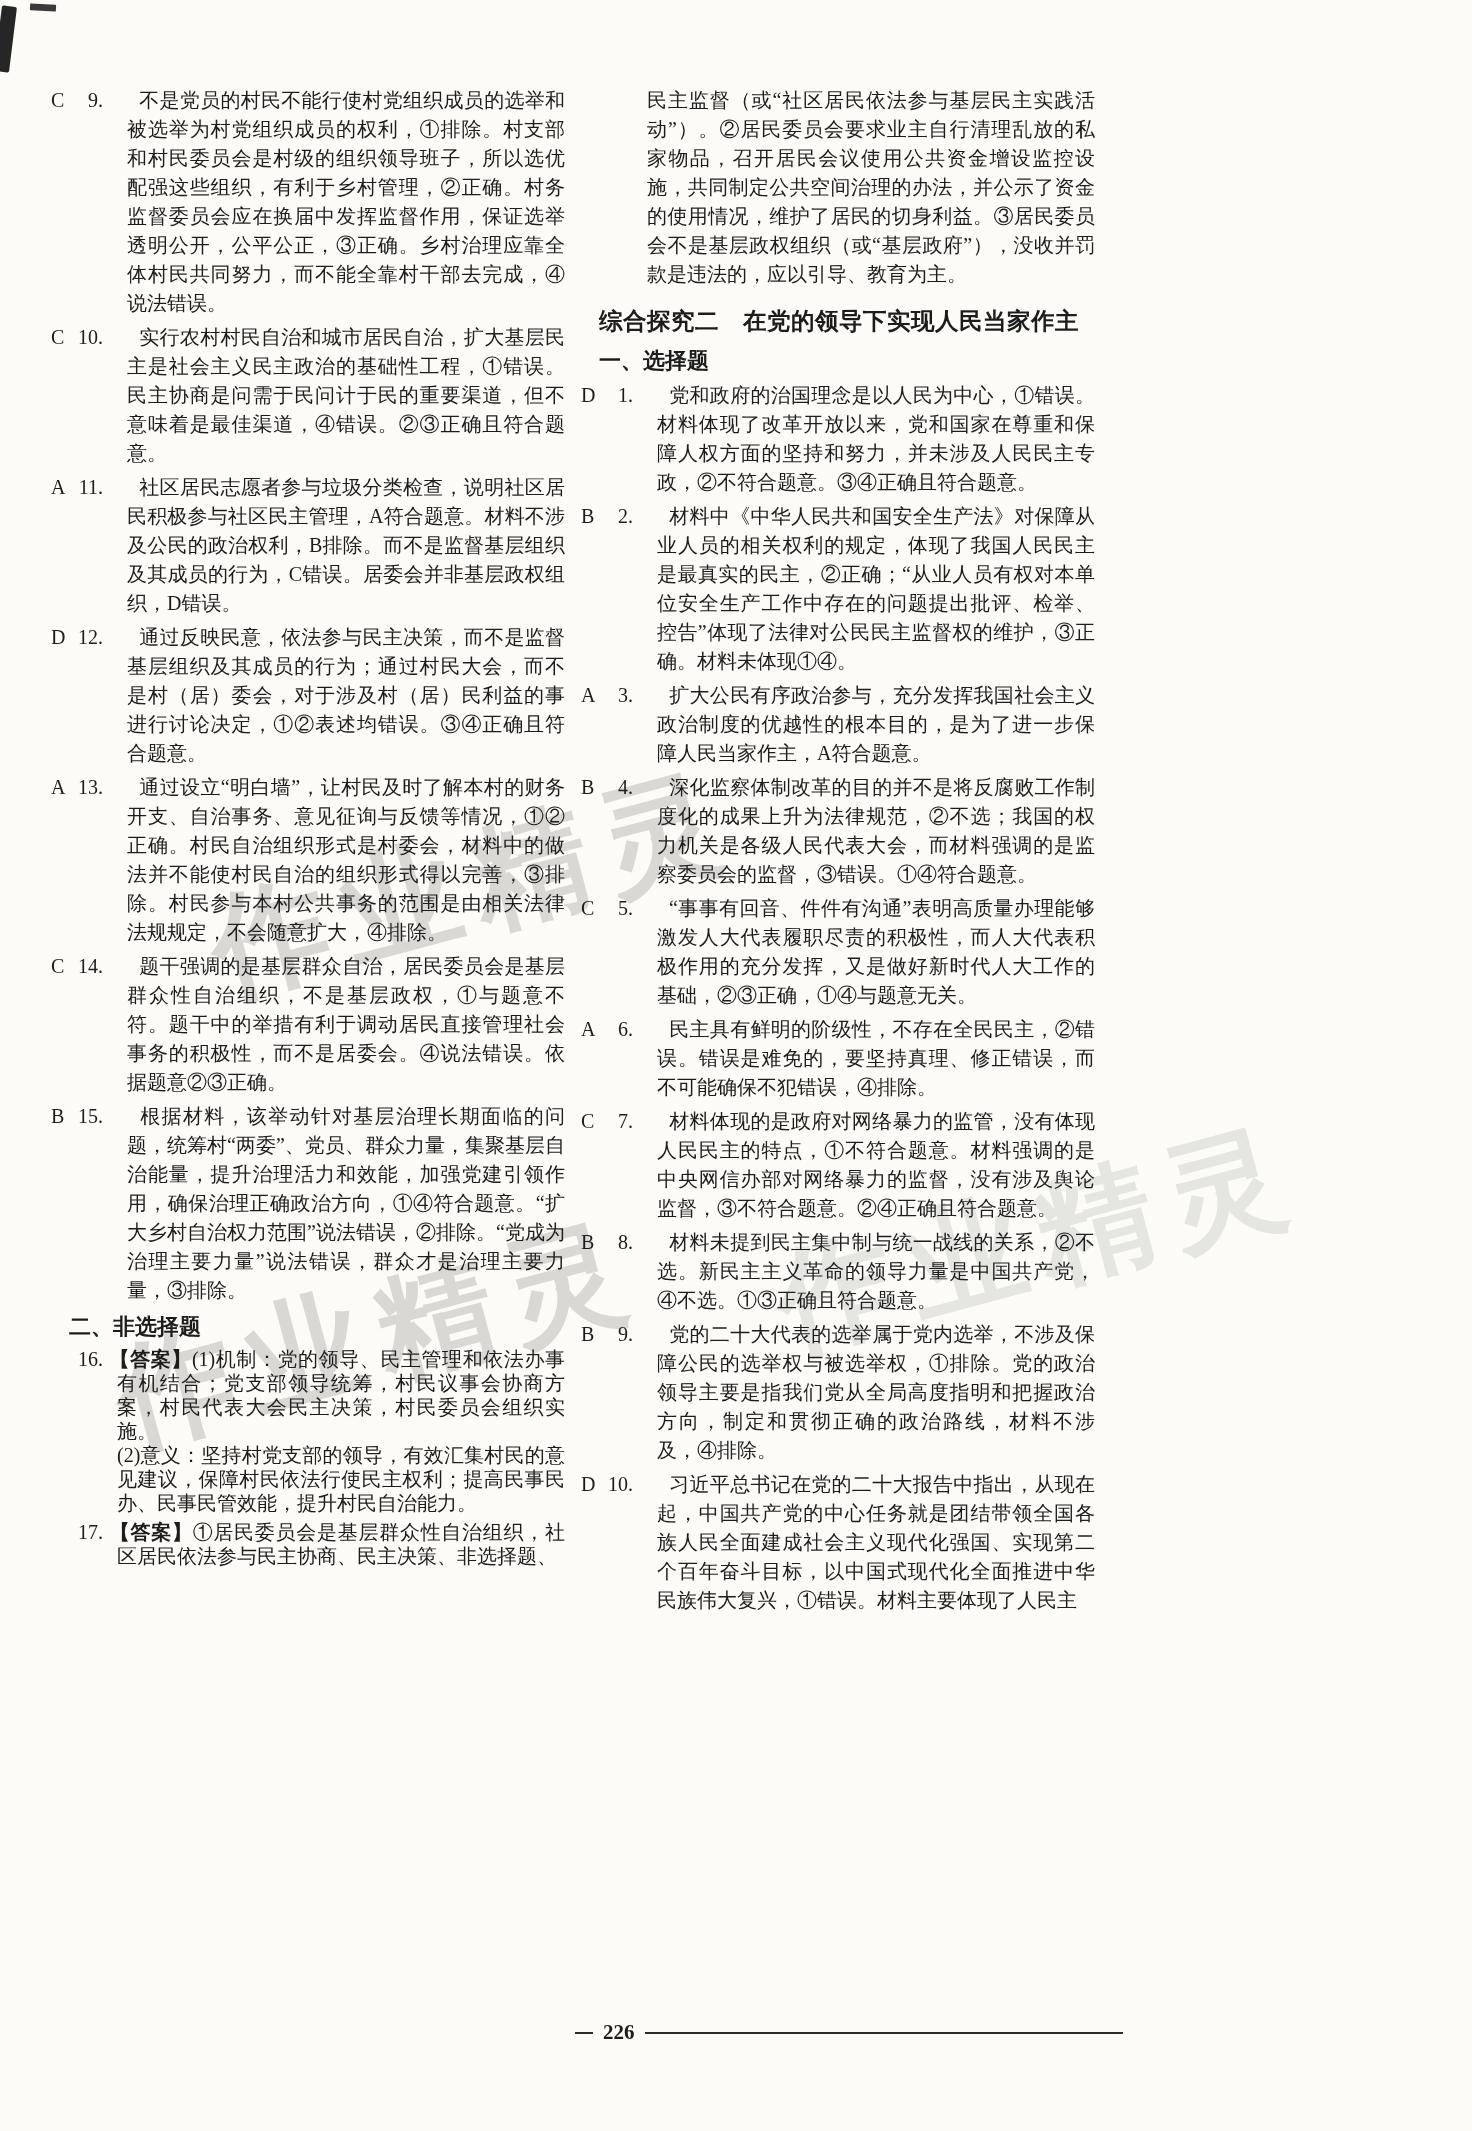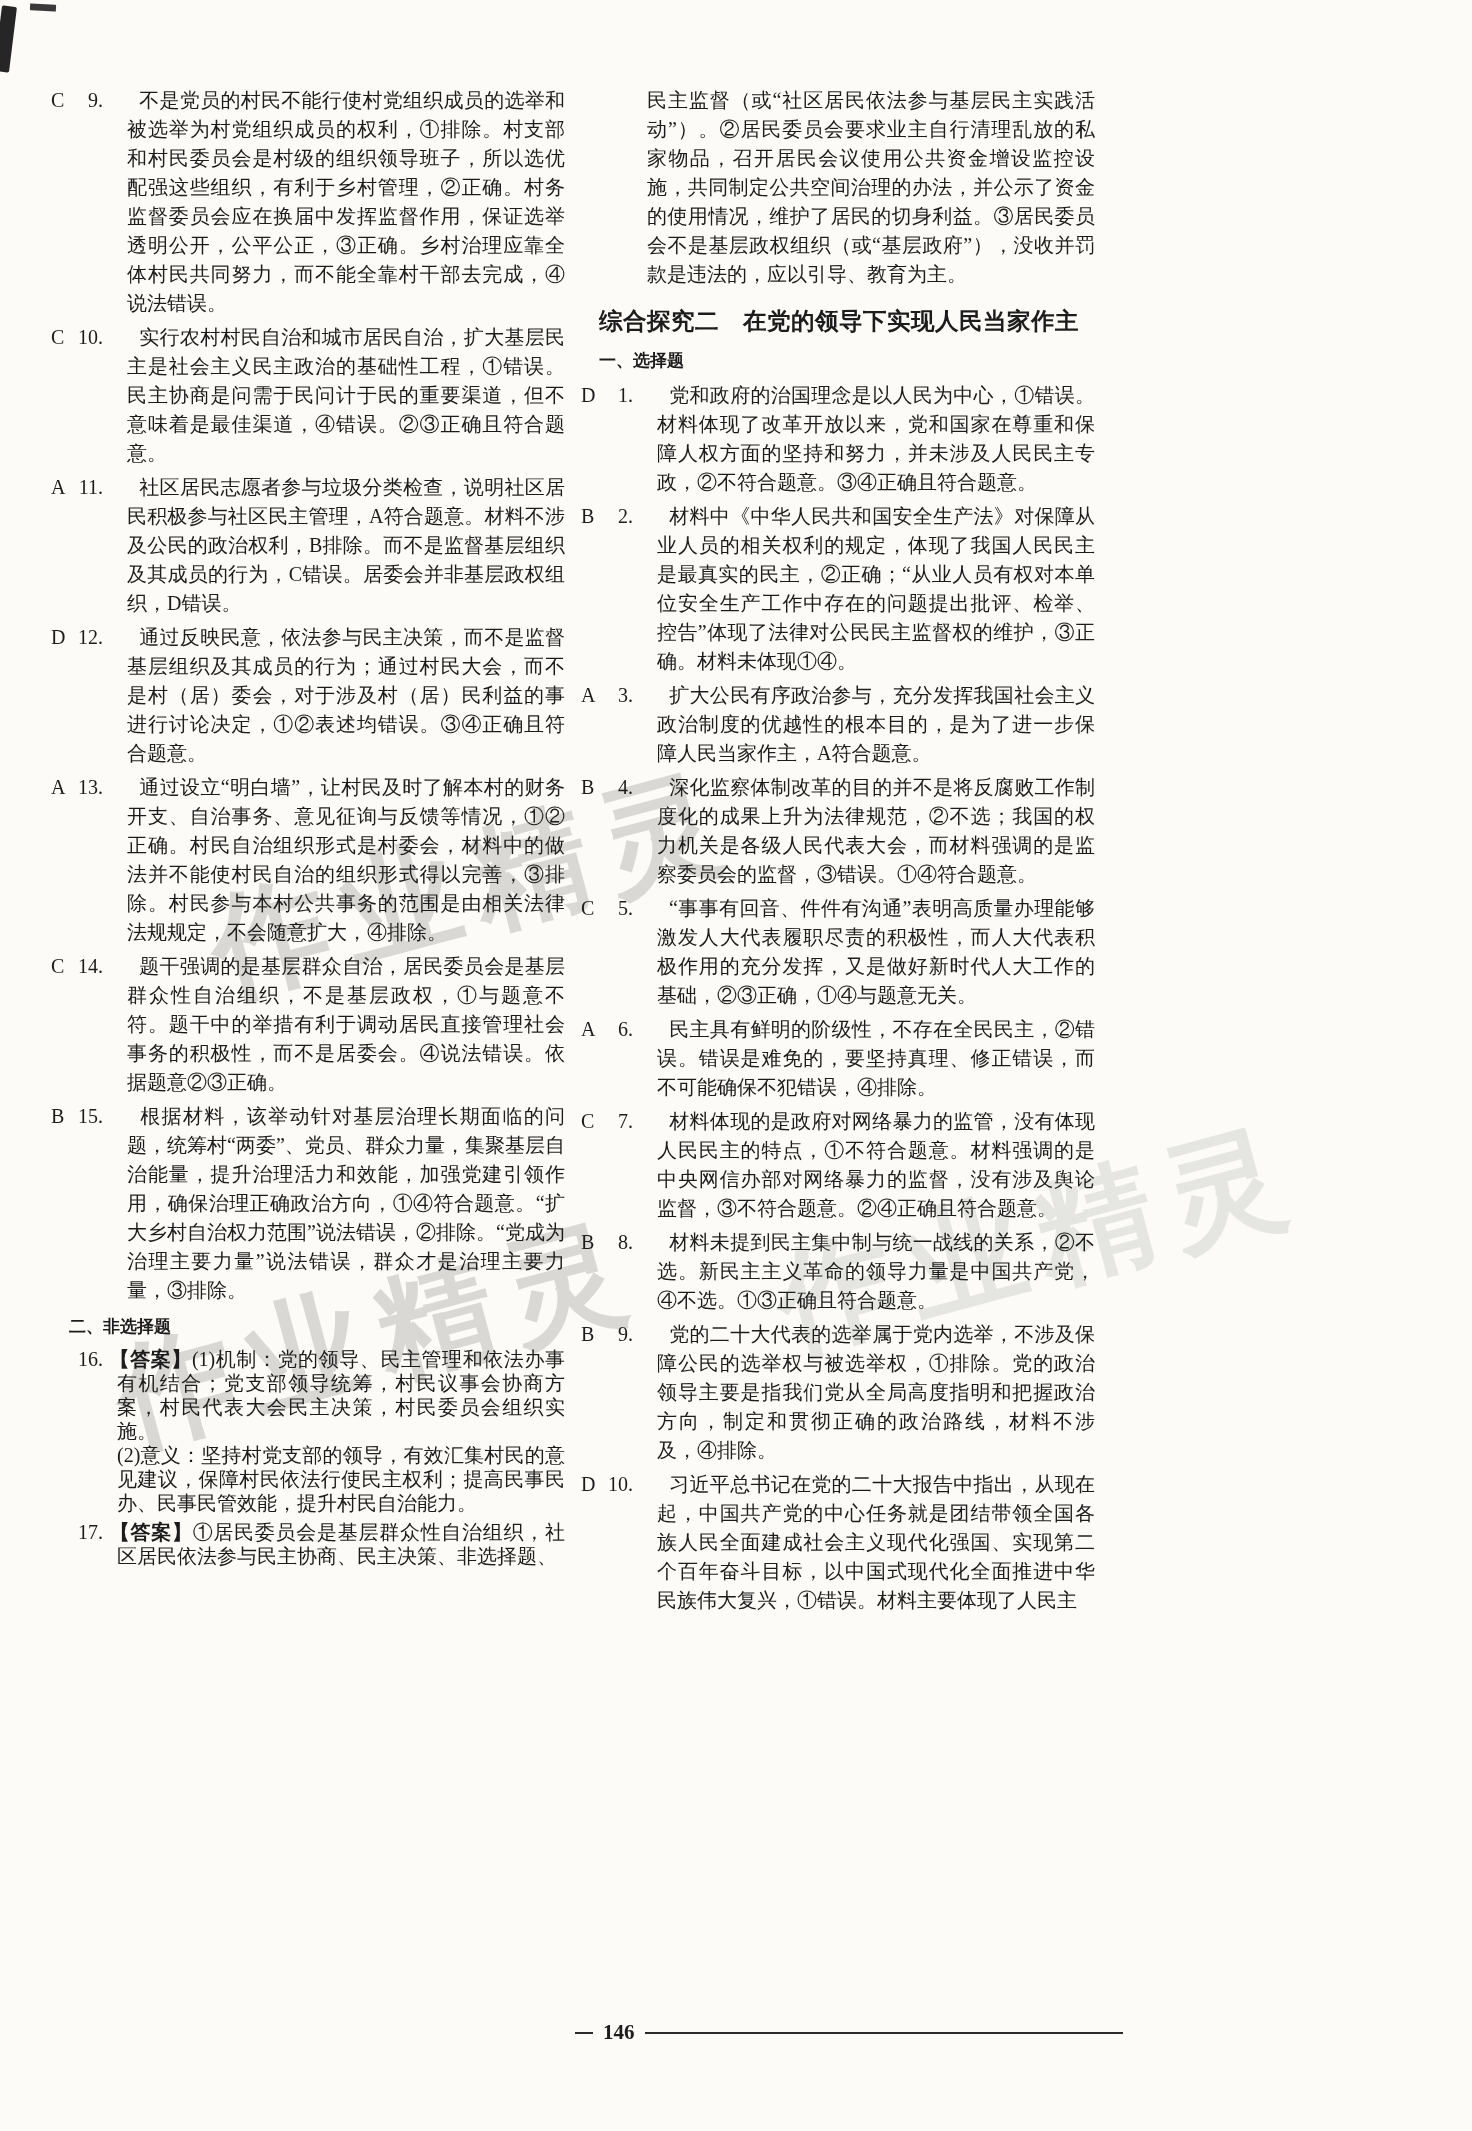--- a/index.html
+++ b/index.html
@@ -27,21 +27,21 @@
   .content{position:absolute;left:69px;top:86px;width:1026px;display:flex;gap:34px;z-index:2;}
   .col{width:496px;flex:0 0 496px;}
   p{margin:0;}
   .item-choice{
     margin:0 0 5px 0;padding-left:58px;text-indent:-58px;
     font-size:20px;line-height:29px;text-align:justify;
   }
   .num{display:inline-block;min-width:34px;text-align:right;margin-right:6px;}
   .letter{display:inline-block;min-width:18px;margin-right:12px;}
   .sec-heading{
-    font-size:17px;font-weight:bold;margin:7px 0 5px 0;line-height:30px;
+    font-size:22px;font-weight:bold;margin:7px 0 5px 0;line-height:30px;
   }
   .chapter-heading{
     font-size:23.5px;font-weight:bold;margin:12px 0 9px 0;line-height:32px;
     letter-spacing:0.5px;
   }
   .subj{margin:0 0 5px 0;}
   .subj p{font-size:20px;line-height:24px;text-align:justify;}
   .subj-first{padding-left:48px;text-indent:-48px;}
   .subj-cont{padding-left:48px;}
   .ans-label{font-weight:bold;}
@@ -147,17 +147,17 @@
         </p>
         <p class="item-choice">
           <span class="num">10.</span><span class="letter">D</span><span class="txt">习近平总书记在党的二十大报告中指出，从现在起，中国共产党的中心任务就是团结带领全国各族人民全面建成社会主义现代化强国、实现第二个百年奋斗目标，以中国式现代化全面推进中华民族伟大复兴，①错误。材料主要体现了人民主</span>
         </p>
 
     </section>
   </div>
 
   <div class="footer">
     <span class="rule-short"></span>
-    <span class="page-num">146</span>
+    <span class="page-num">226</span>
     <span class="rule-long"></span>
   </div>
 
 </div>
 
 </body></html>

